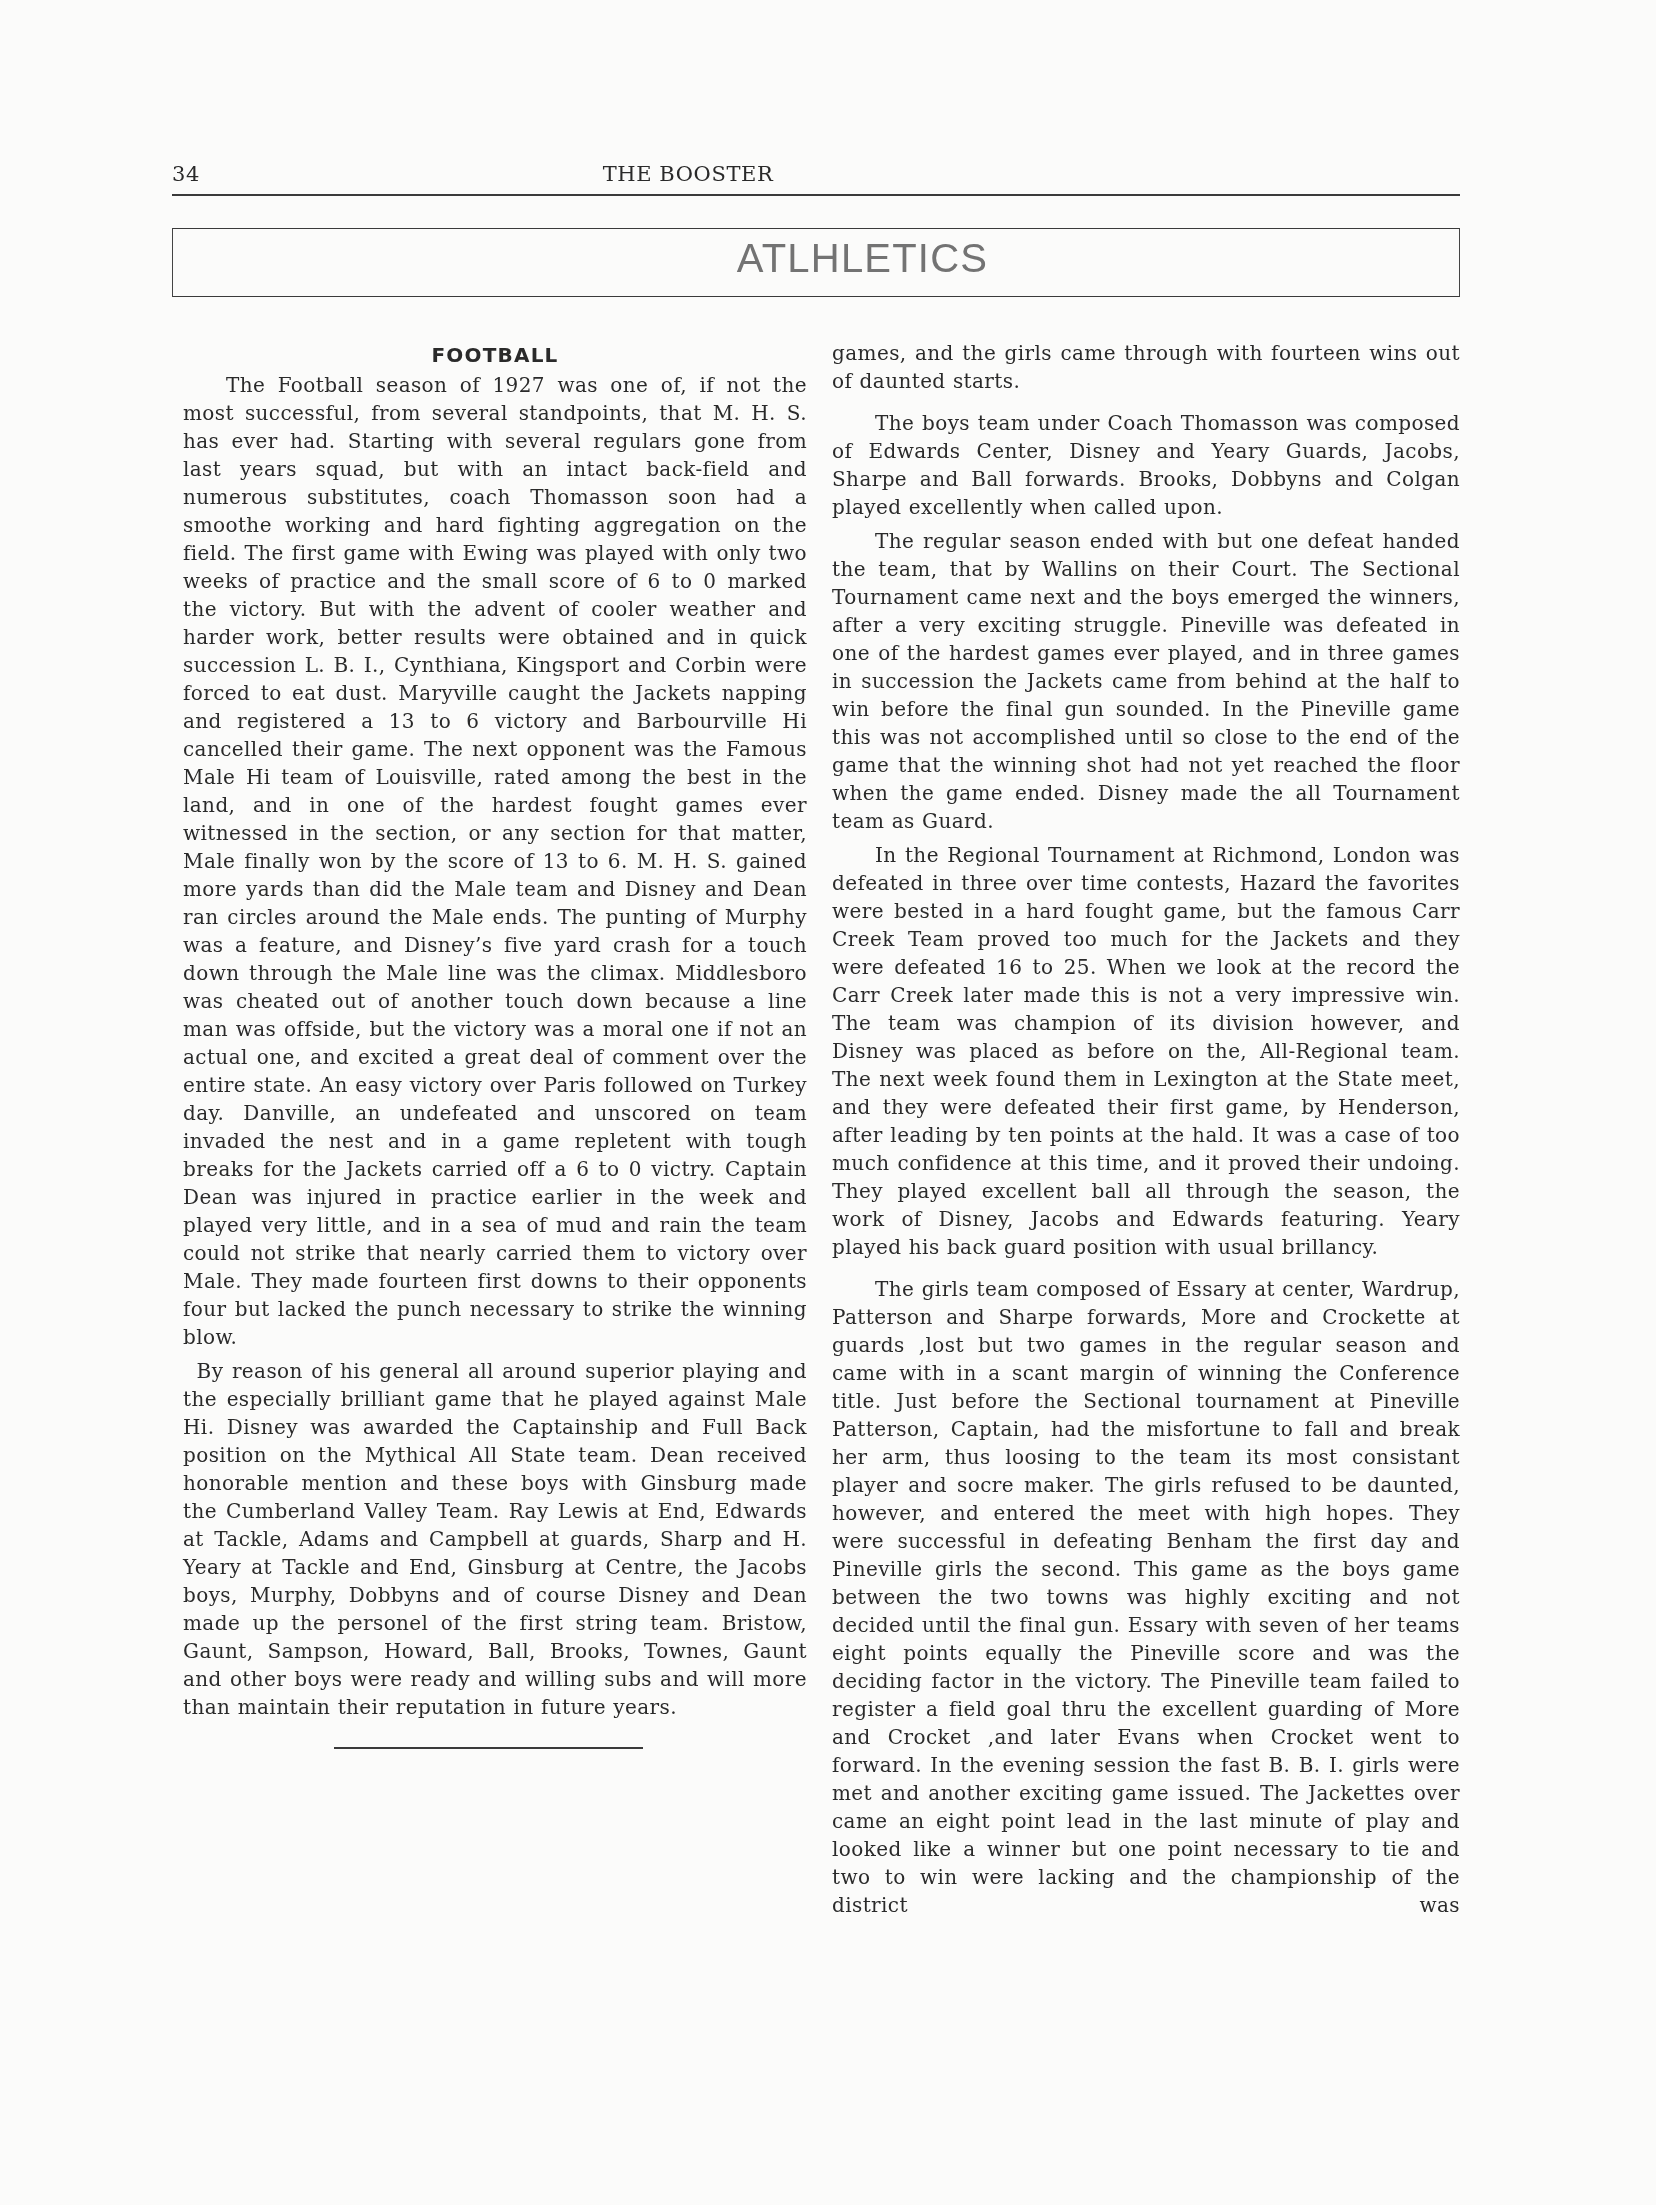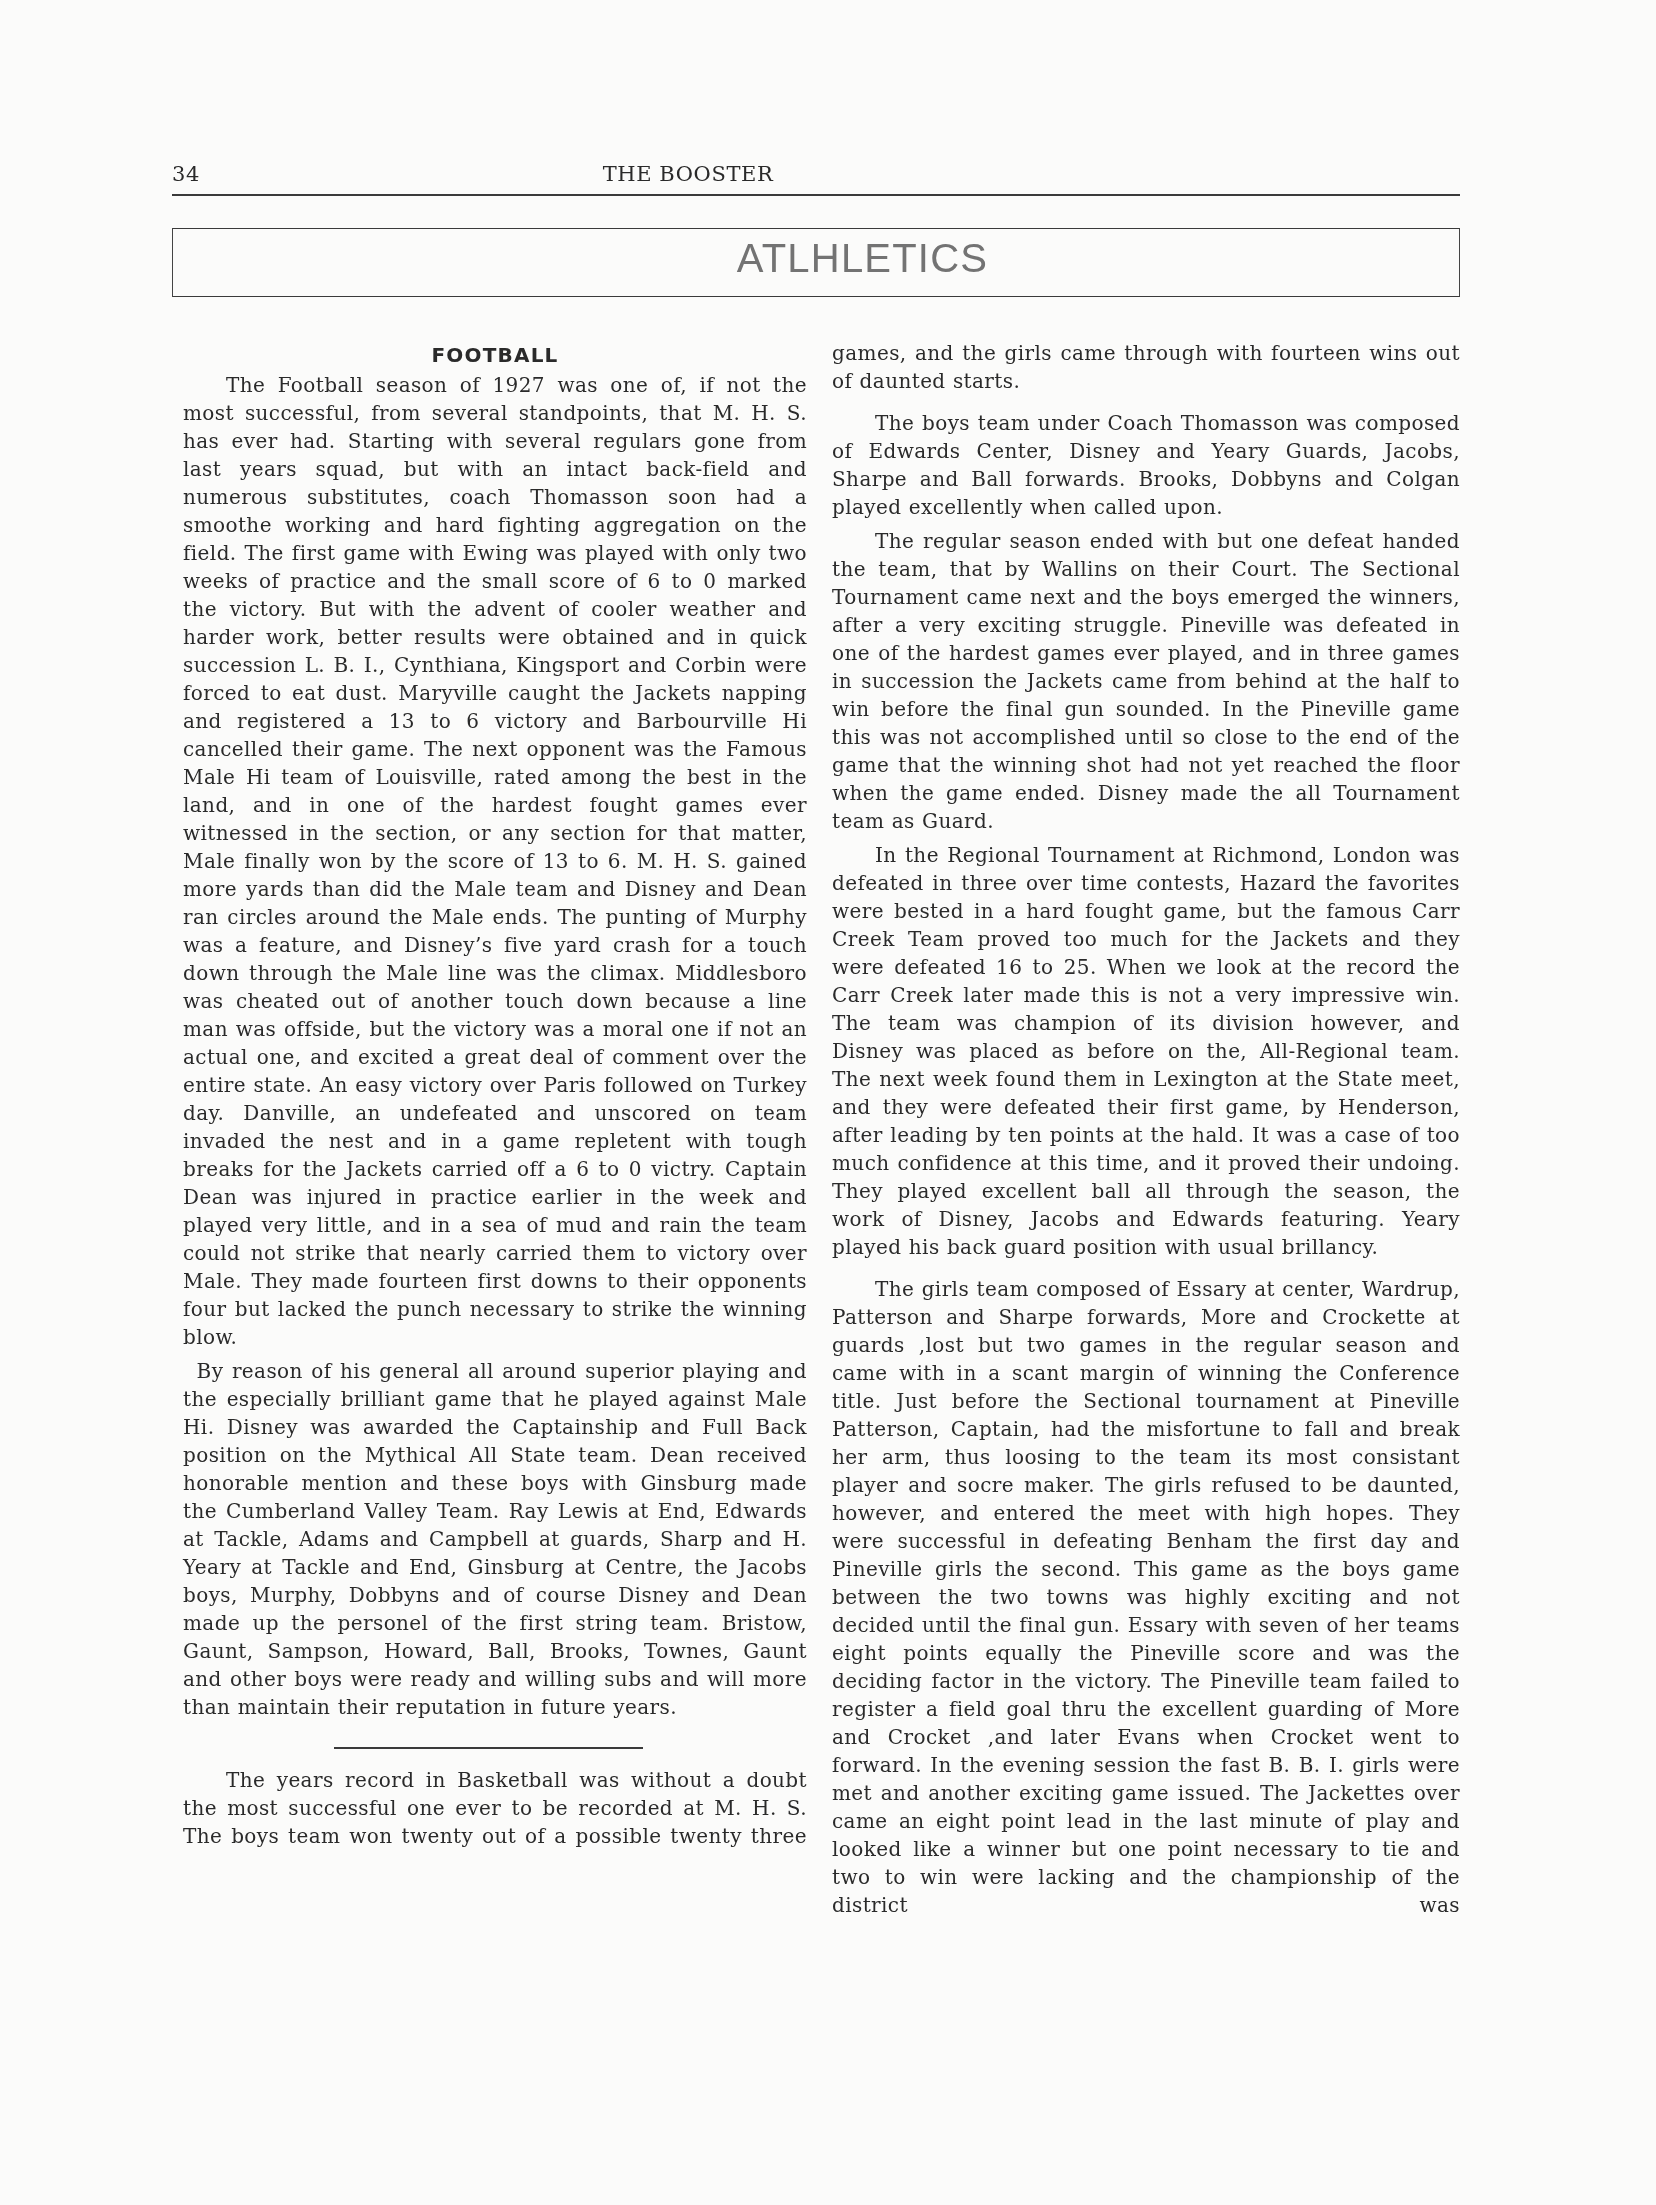--- a/index.html
+++ b/index.html
@@ -66,21 +66,20 @@
 
 <div class="title-box">
   <div class="title">ATLHLETICS</div>
 </div>
 
 <div class="column left">
   <div class="section-heading">FOOTBALL</div>
   <p>The Football season of 1927 was one of, if not the most successful, from several standpoints, that M. H. S. has ever had. Starting with several regulars gone from last years squad, but with an intact back-field and numerous substitutes, coach Thomasson soon had a smoothe working and hard fighting aggregation on the field. The first game with Ewing was played with only two weeks of practice and the small score of 6 to 0 marked the victory. But with the advent of cooler weather and harder work, better results were obtained and in quick succession L. B. I., Cynthiana, Kingsport and Corbin were forced to eat dust. Maryville caught the Jackets napping and registered a 13 to 6 victory and Barbourville Hi cancelled their game. The next opponent was the Famous Male Hi team of Louisville, rated among the best in the land, and in one of the hardest fought games ever witnessed in the section, or any section for that matter, Male finally won by the score of 13 to 6. M. H. S. gained more yards than did the Male team and Disney and Dean ran circles around the Male ends. The punting of Murphy was a feature, and Disney’s five yard crash for a touch down through the Male line was the climax. Middlesboro was cheated out of another touch down because a line man was offside, but the victory was a moral one if not an actual one, and excited a great deal of comment over the entire state. An easy victory over Paris followed on Turkey day. Danville, an undefeated and unscored on team invaded the nest and in a game repletent with tough breaks for the Jackets carried off a 6 to 0 victry. Captain Dean was injured in practice earlier in the week and played very little, and in a sea of mud and rain the team could not strike that nearly carried them to victory over Male. They made fourteen first downs to their opponents four but lacked the punch necessary to strike the winning blow.</p>
   <p style="text-indent:13.6px; margin-top:6.2px;">By reason of his general all around superior playing and the especially brilliant game that he played against Male Hi. Disney was awarded the Captainship and Full Back position on the Mythical All State team. Dean received honorable mention and these boys with Ginsburg made the Cumberland Valley Team. Ray Lewis at End, Edwards at Tackle, Adams and Campbell at guards, Sharp and H. Yeary at Tackle and End, Ginsburg at Centre, the Jacobs boys, Murphy, Dobbyns and of course Disney and Dean made up the personel of the first string team. Bristow, Gaunt, Sampson, Howard, Ball, Brooks, Townes, Gaunt and other boys were ready and willing subs and will more than maintain their reputation in future years.</p>
   <div class="section-divider"></div>
-  <p style="text-align-last: justify;">The years record in Basketball was without a doubt the most successful one ever to be recorded at M. H. S. The boys team won twenty out of a possible twenty three</p>
 </div>
 
 <div class="column right">
   <p class="noindent">games, and the girls came through with fourteen wins out of daunted starts.</p>
   <p>The boys team under Coach Thomasson was composed of Edwards Center, Disney and Yeary Guards, Jacobs, Sharpe and Ball forwards. Brooks, Dobbyns and Colgan played excellently when called upon.</p>
   <p style="margin-top:6.2px;">The regular season ended with but one defeat handed the team, that by Wallins on their Court. The Sectional Tournament came next and the boys emerged the winners, after a very exciting struggle. Pineville was defeated in one of the hardest games ever played, and in three games in succession the Jackets came from behind at the half to win before the final gun sounded. In the Pineville game this was not accomplished until so close to the end of the game that the winning shot had not yet reached the floor when the game ended. Disney made the all Tournament team as Guard.</p>
   <p style="margin-top:6.2px;">In the Regional Tournament at Richmond, London was defeated in three over time contests, Hazard the favorites were bested in a hard fought game, but the famous Carr Creek Team proved too much for the Jackets and they were defeated 16 to 25. When we look at the record the Carr Creek later made this is not a very impressive win. The team was champion of its division however, and Disney was placed as before on the, All-Regional team. The next week found them in Lexington at the State meet, and they were defeated their first game, by Henderson, after leading by ten points at the hald. It was a case of too much confidence at this time, and it proved their undoing. They played excellent ball all through the season, the work of Disney, Jacobs and Edwards featuring. Yeary played his back guard position with usual brillancy.</p>
   <p style="text-align-last: justify;">The girls team composed of Essary at center, Wardrup, Patterson and Sharpe forwards, More and Crockette at guards ,lost but two games in the regular season and came with in a scant margin of winning the Conference title. Just before the Sectional tournament at Pineville Patterson, Captain, had the misfortune to fall and break her arm, thus loosing to the team its most consistant player and socre maker. The girls refused to be daunted, however, and entered the meet with high hopes. They were successful in defeating Benham the first day and Pineville girls the second. This game as the boys game between the two towns was highly exciting and not decided until the final gun. Essary with seven of her teams eight points equally the Pineville score and was the deciding factor in the victory. The Pineville team failed to register a field goal thru the excellent guarding of More and Crocket ,and later Evans when Crocket went to forward. In the evening session the fast B. B. I. girls were met and another exciting game issued. The Jackettes over came an eight point lead in the last minute of play and looked like a winner but one point necessary to tie and two to win were lacking and the championship of the district was</p>
 </div>
 

